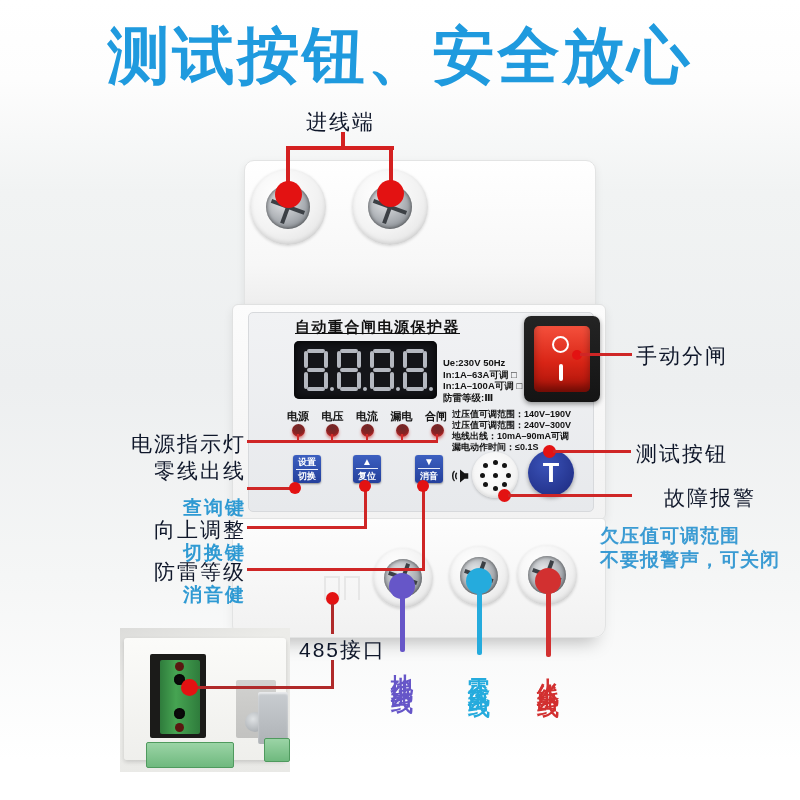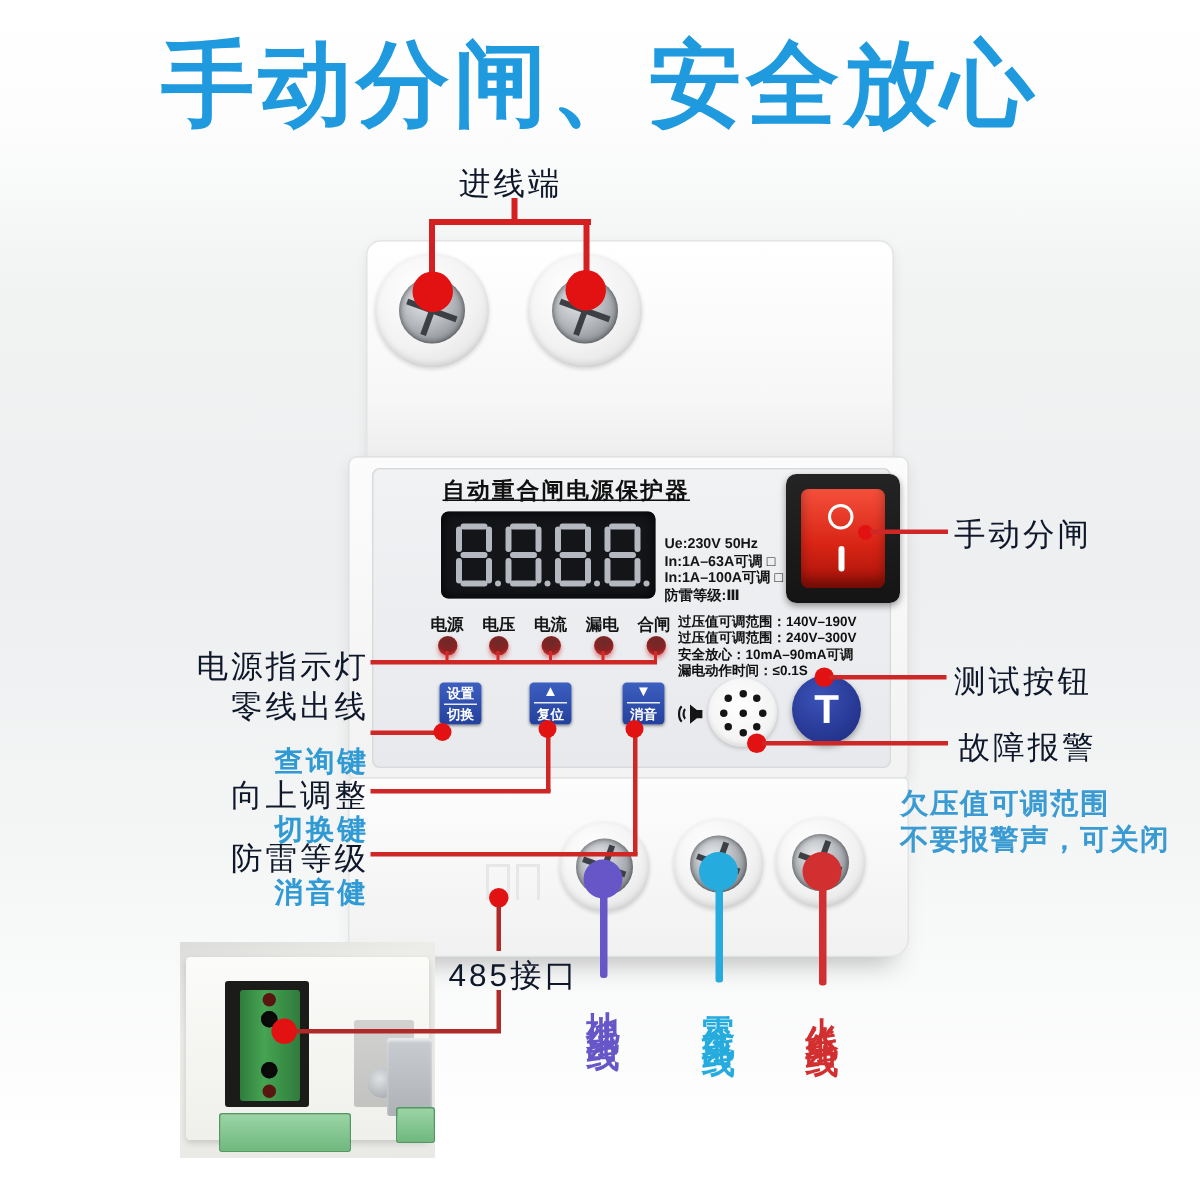--- a/index.html
+++ b/index.html
@@ -114,21 +114,21 @@
   .gb-hole{position:absolute;width:11px;height:11px;border-radius:50%;background:#0b0b0b;box-shadow:inset 0 0 3px #000;}
   .gb-screw{position:absolute;width:9px;height:9px;border-radius:50%;background:#5a1711;}
   .slot-mid{left:236px;top:680px;width:40px;height:58px;background:linear-gradient(180deg,#d2d2d0,#c2c2c0);border-radius:2px;}
   .slot-mid .mscrew{position:absolute;left:9px;top:32px;width:20px;height:20px;border-radius:50%;background:radial-gradient(circle at 40% 35%,#dfe2e4,#9ba0a5);}
   .clamp{left:258px;top:692px;width:30px;height:52px;background:linear-gradient(180deg,#c9cdd1,#aeb2b6);border-radius:2px;box-shadow:inset 0 2px 2px rgba(255,255,255,.6);}
   .din{background:linear-gradient(180deg,#9bd4a6,#6fb97e);border:1px solid #4f9a5e;border-radius:2px;}
 </style>
 </head>
 <body>
 
-<div class="abs main-title">手动分闸、安全放心</div>
+<div class="abs main-title">测试按钮、安全放心</div>
 
 <div class="abs dev-top"></div>
 <div class="abs dev-mid"></div>
 <div class="abs panel-face"></div>
 <div class="abs dev-bottom"></div>
 <div class="abs emboss" style="left:324px;top:576px;"></div>
 <div class="abs emboss" style="left:344px;top:576px;"></div>
 
 <div class="abs boss" style="left:250px;top:169px;width:76px;height:76px;"></div>
 <div class="abs boss" style="left:352px;top:169px;width:76px;height:76px;"></div>
@@ -182,21 +182,21 @@
 
 <div class="abs spec-text" id="specBlock" style="left:443px;top:357px;">
     <div>Ue:230V 50Hz</div>
     <div>In:1A–63A可调 □</div>
     <div>In:1A–100A可调 □</div>
     <div>防雷等级:Ⅲ</div>
   </div>
 <div class="abs param-text" id="paramBlock" style="left:452px;top:409px;">
     <div>过压值可调范围：140V–190V</div>
     <div>过压值可调范围：240V–300V</div>
-    <div>安全放心：10mA–90mA可调</div>
+    <div>地线出线：10mA–90mA可调</div>
     <div>漏电动作时间：≤0.1S</div>
   </div>
 
 <div class="abs ind-row" id="indRow">
     <div class="ind-item">电源</div>
     <div class="ind-item">电压</div>
     <div class="ind-item">电流</div>
     <div class="ind-item">漏电</div>
     <div class="ind-item">合闸</div>
   </div>
@@ -328,21 +328,21 @@
 
 <div class="abs lbl lbl-right" style="left:130px;top:430px;width:116px;">电源指示灯</div>
 <div class="abs lbl lbl-right" style="left:130px;top:457px;width:116px;">零线出线</div>
 <div class="abs lbl-sub lbl-right" style="left:130px;top:495px;width:116px;">查询键</div>
 <div class="abs lbl lbl-right" style="left:130px;top:516px;width:116px;">向上调整</div>
 <div class="abs lbl-sub lbl-right" style="left:130px;top:540px;width:116px;">切换键</div>
 <div class="abs lbl lbl-right" style="left:130px;top:558px;width:116px;">防雷等级</div>
 <div class="abs lbl-sub lbl-right" style="left:130px;top:582px;width:116px;">消音健</div>
 
 <div class="abs lbl" style="left:636px;top:440px;">测试按钮</div>
-<div class="abs lbl" style="left:639px;top:484px;">故障报警</div>
+<div class="abs lbl" style="left:664px;top:484px;">故障报警</div>
 <div class="abs note-blue" style="left:600px;top:523px;">欠压值可调范围</div>
 <div class="abs note-blue" style="left:600px;top:547px;">不要报警声，可关闭</div>
 
 <div class="abs lbl" style="left:299px;top:636px;">485接口</div>
 
 <div class="abs vlabel" style="left:389px;top:656px;color:#6656c8;">地线出线</div>
 <div class="abs vlabel" style="left:466px;top:660px;color:#25abdd;">零线出线</div>
 <div class="abs vlabel" style="left:535px;top:660px;color:#d23030;">火线出线</div>
 
 </body></html>

